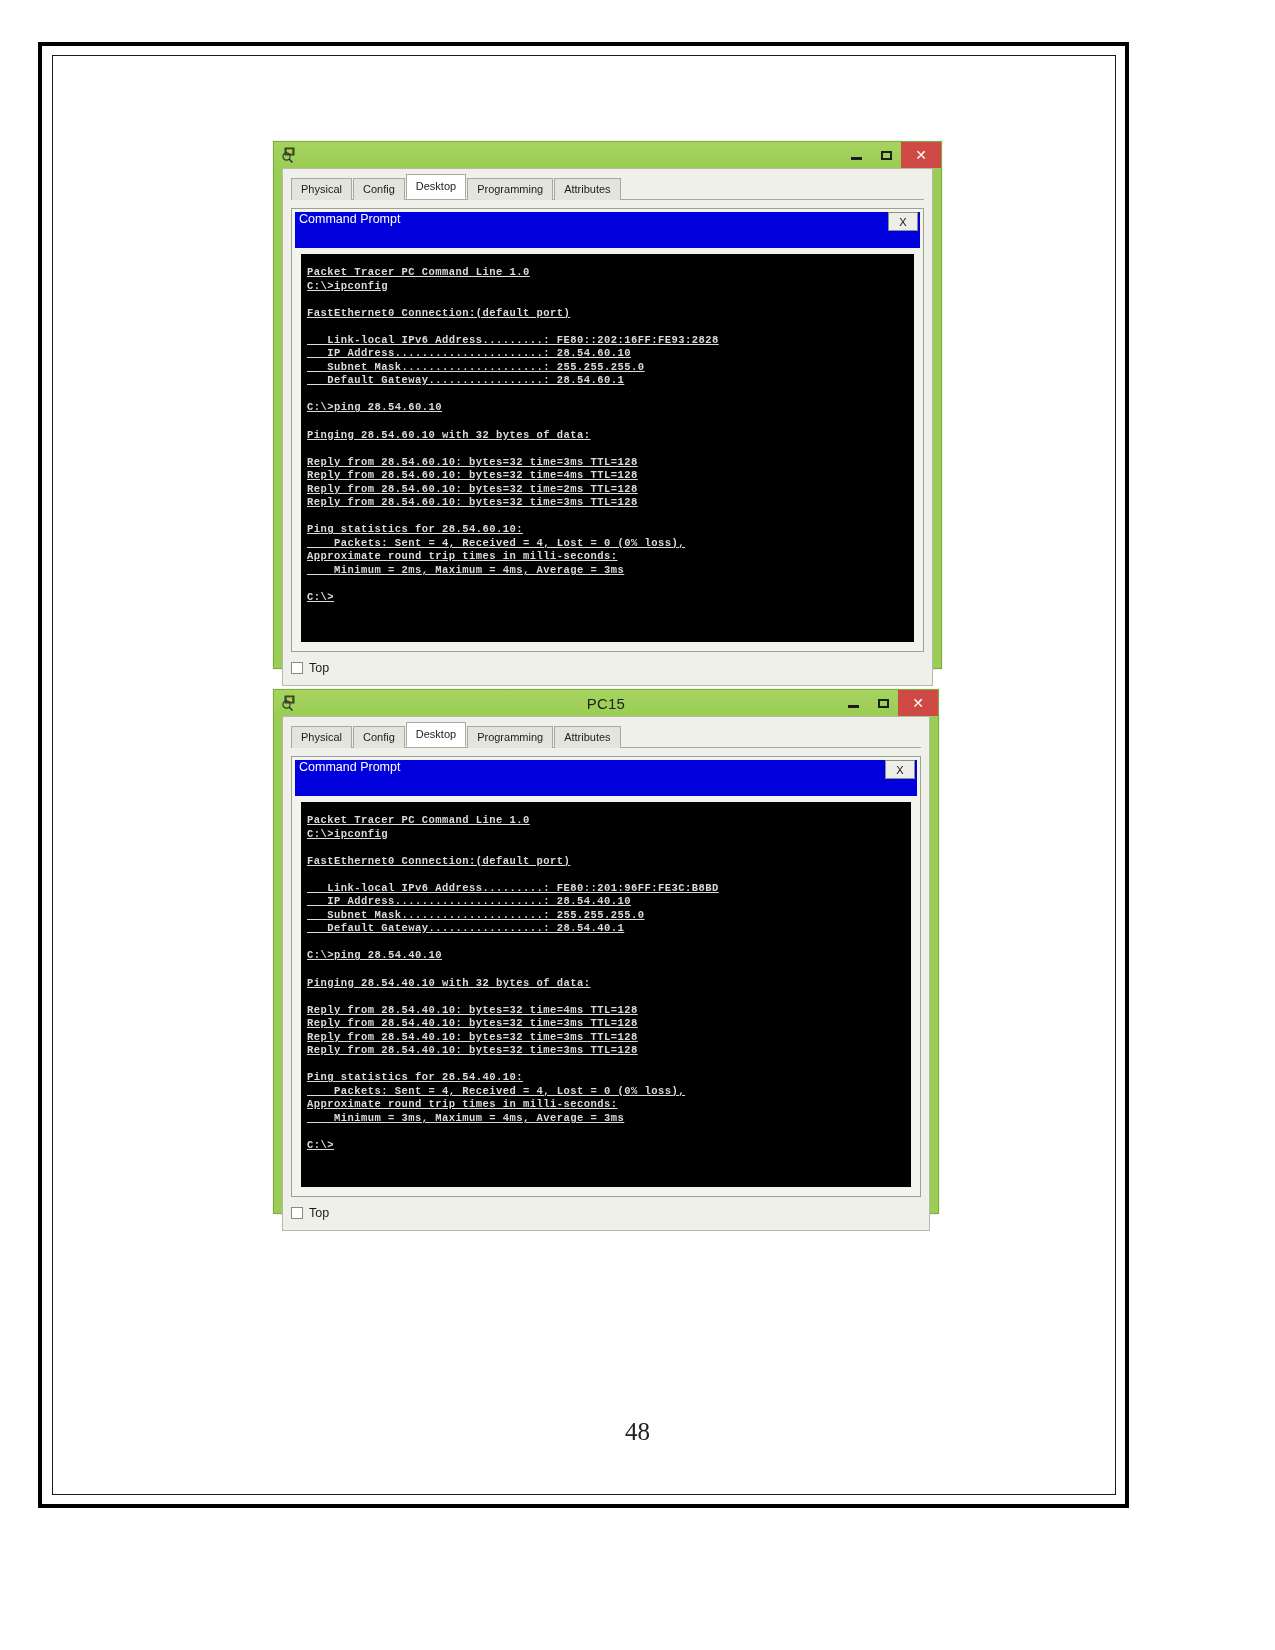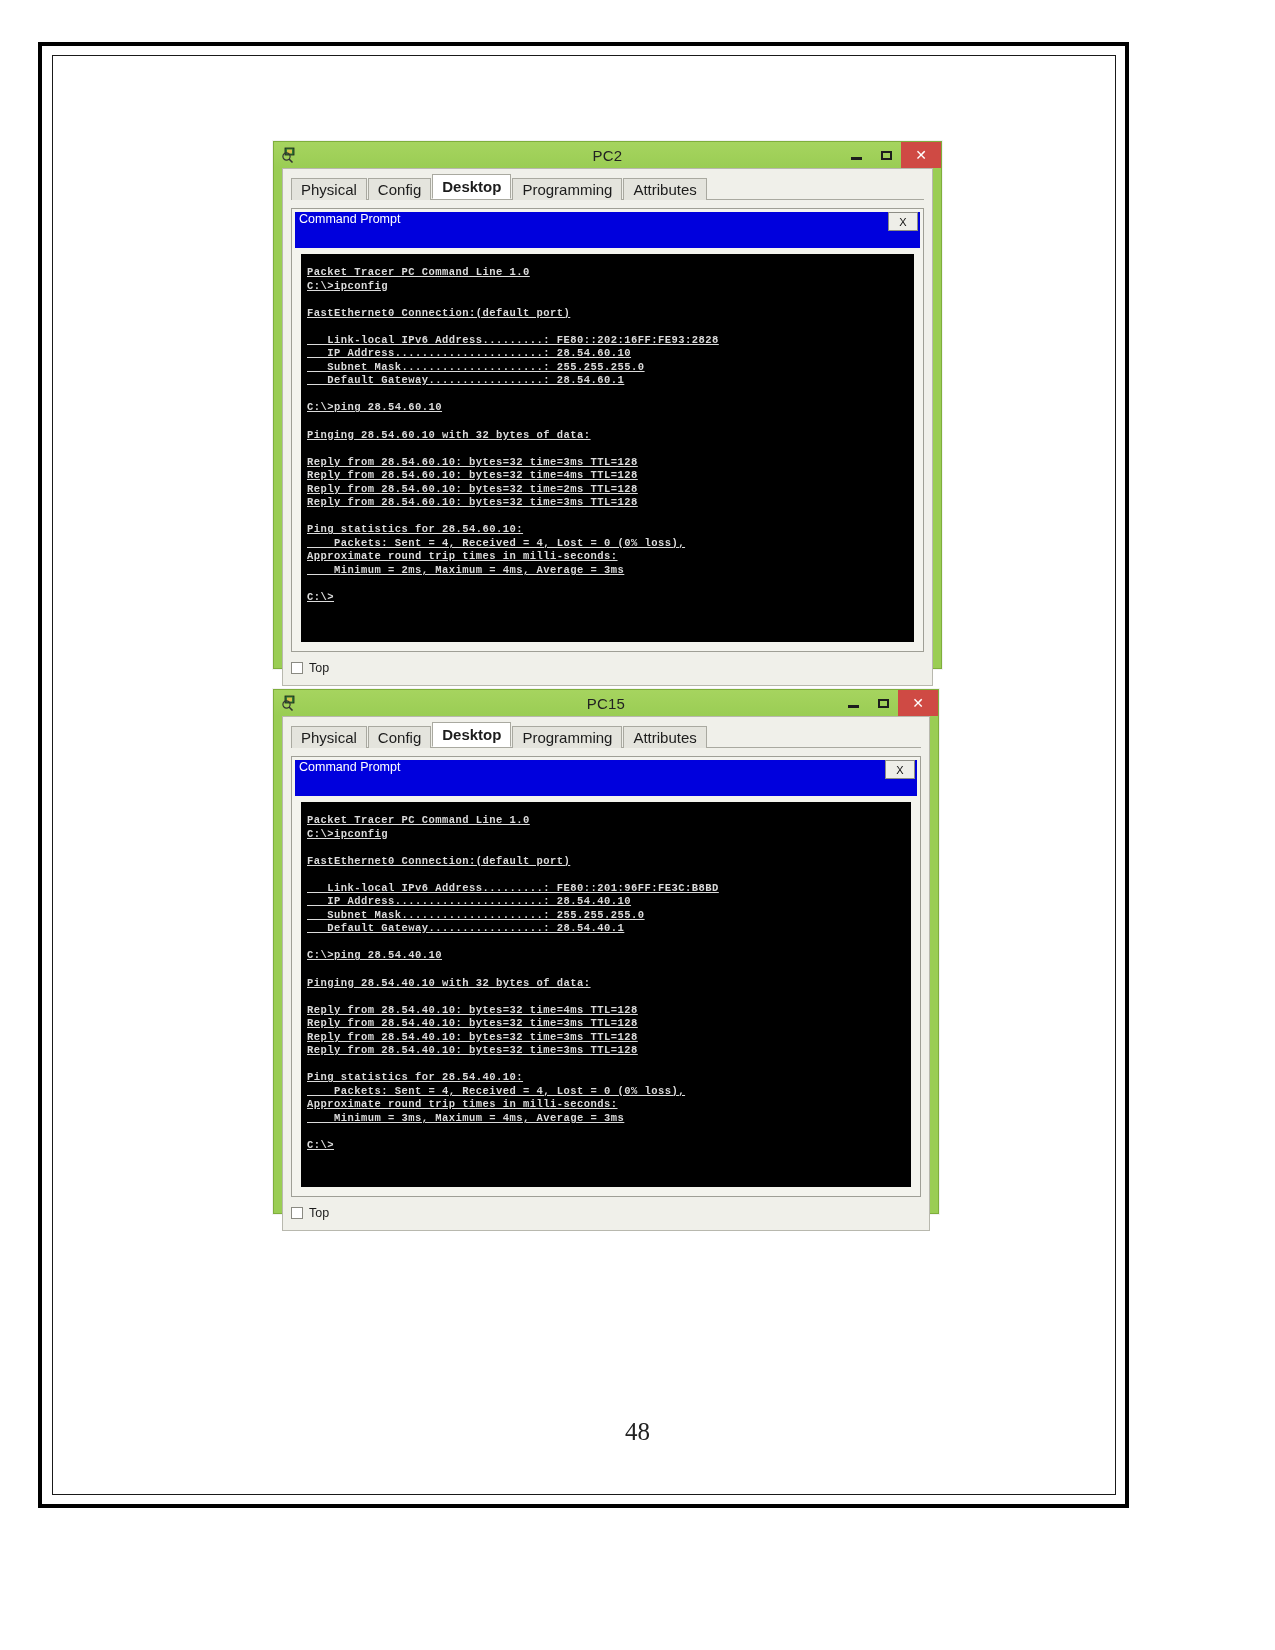--- a/index.html
+++ b/index.html
@@ -114,34 +114,34 @@
     position: relative;
   }
   .pt-tabstrip {
     display: flex;
     align-items: flex-end;
     height: 22px;
     border-bottom: 1px solid #a9a9a0;
     position: relative;
   }
   .pt-tab {
-    font-size: 15px;
+    font-size: 11px;
     color: #1c1c1c;
     padding: 3px 9px 3px 9px;
     border: 1px solid #a9a9a0;
     border-bottom: none;
     background: #e4e4dd;
     margin-right: 1px;
     line-height: 15px;
     position: relative;
     top: 1px;
   }
   .pt-tab.active {
     background: #ffffff;
-    font-weight: bold;
+    font-weight: normal;
     padding-top: 4px;
     padding-bottom: 4px;
     top: 0px;
     z-index: 3;
     border-bottom: 1px solid #ffffff;
   }
 
   
   .cmd-panel {
     margin-top: 8px;
@@ -234,21 +234,20 @@
 
   <div class="pt-titlebar">
     <span class="pt-title-icon">
       <svg width="18" height="18" viewBox="0 0 18 18">
         <rect x="4" y="2" width="9" height="7" fill="#2f7d32" stroke="#1c1c1c" stroke-width="0.8"></rect>
         <rect x="6" y="3.5" width="5" height="4" fill="#d6c24a"></rect>
         <circle cx="5.5" cy="10.5" r="3.6" fill="none" stroke="#333333" stroke-width="1.2"></circle>
         <line x1="8" y1="13" x2="11.5" y2="16.5" stroke="#333333" stroke-width="1.6"></line>
       </svg>
     </span>
-    <span class="pt-title-text">PC2</span>
     <span class="pt-winbtns">
       <span class="pt-btn-min">
           <i class="glyph-min"></i>
         </span>
       <span class="pt-btn-max">
           <i class="glyph-max"></i>
         </span>
       <span class="pt-btn-close">✕</span>
     </span>
   </div>

